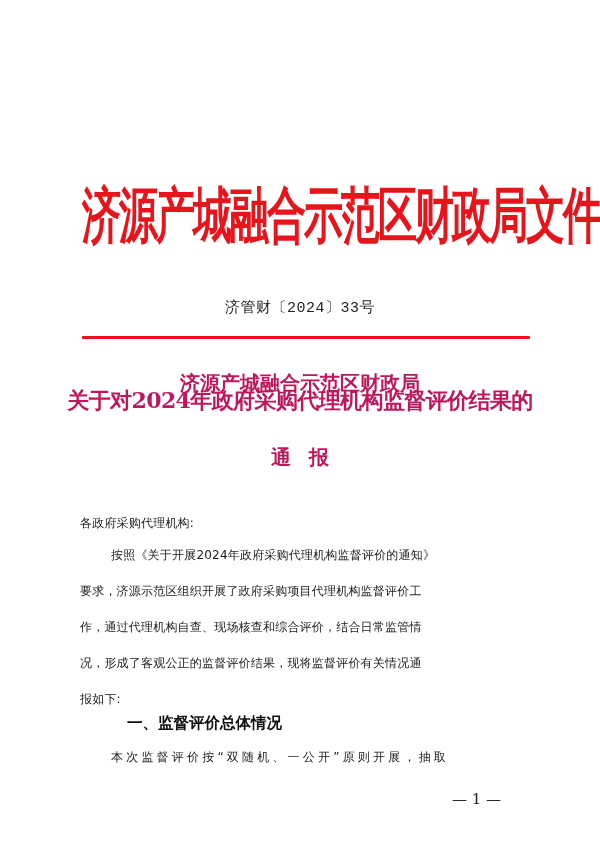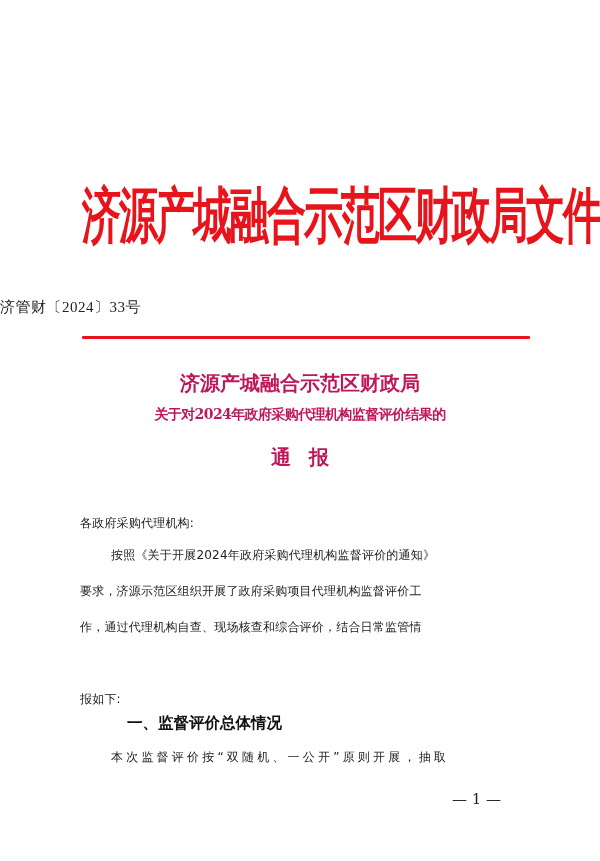--- a/index.html
+++ b/index.html
@@ -36,21 +36,22 @@
       letter-spacing: -2px;
       transform: scaleY(1.55);
       transform-origin: center center;
       white-space: nowrap;
     }
     .doc-number {
       position: absolute;
       left: 0;
       top: 298px;
       width: 600px;
-      font-family: Liberation Serif, serif;
+      text-align: center;
+      font-family: Liberation Mono, monospace;
       font-size: 15px;
       letter-spacing: 0.5px;
       color: #222;
     }
     .red-rule {
       position: absolute;
       left: 82px;
       top: 336px;
       width: 448px;
       height: 3px;
@@ -62,21 +63,21 @@
       left: 60px;
       width: 480px;
       text-align: center;
       font-family: "DejaVu Serif", "Liberation Serif", serif;
       font-weight: bold;
       font-size: 20px;
       color: #be185d;
       white-space: nowrap;
     }
     .title.l1 { top: 370px; }
-    .title.l2 { top: 406px; font-size: 14px; letter-spacing: -0.6px; }
+    .title.l2 { top: 386px; font-size: 22px; letter-spacing: -0.6px; }
     .title.l3 { top: 444px; letter-spacing: 18px; padding-left: 18px; box-sizing: border-box; }
     .body-text {
       position: absolute;
       left: 80px;
       width: 460px;
       font-family: "DejaVu Sans", "Liberation Sans", sans-serif;
       font-size: 12px;
       color: #1c1c1c;
       white-space: nowrap;
       letter-spacing: 0.2px;
@@ -122,20 +123,21 @@
 
   <div class="title l1">济源产城融合示范区财政局</div>
   <div class="title l2">关于对2024年政府采购代理机构监督评价结果的</div>
   <div class="title l3">通报</div>
 
   <div class="body-text salutation">各政府采购代理机构:</div>
 
   <div class="body-text p1 indent">按照《关于开展2024年政府采购代理机构监督评价的通知》</div>
   <div class="body-text p3">作，通过代理机构自查、现场核查和综合评价，结合日常监管情</div>
   <div class="body-text p2">要求，济源示范区组织开展了政府采购项目代理机构监督评价工</div>
+  <div class="body-text p4">况，形成了客观公正的监督评价结果，现将监督评价有关情况通</div>
   <div class="body-text p5">报如下:</div>
 
   <div class="section-heading">一、监督评价总体情况</div>
 
   <div class="body-text p6 indent">本次监督评价按“双随机、一公开”原则开展，抽取</div>
 
   <div class="page-number">— 1 —</div>
 
 </div>
 

